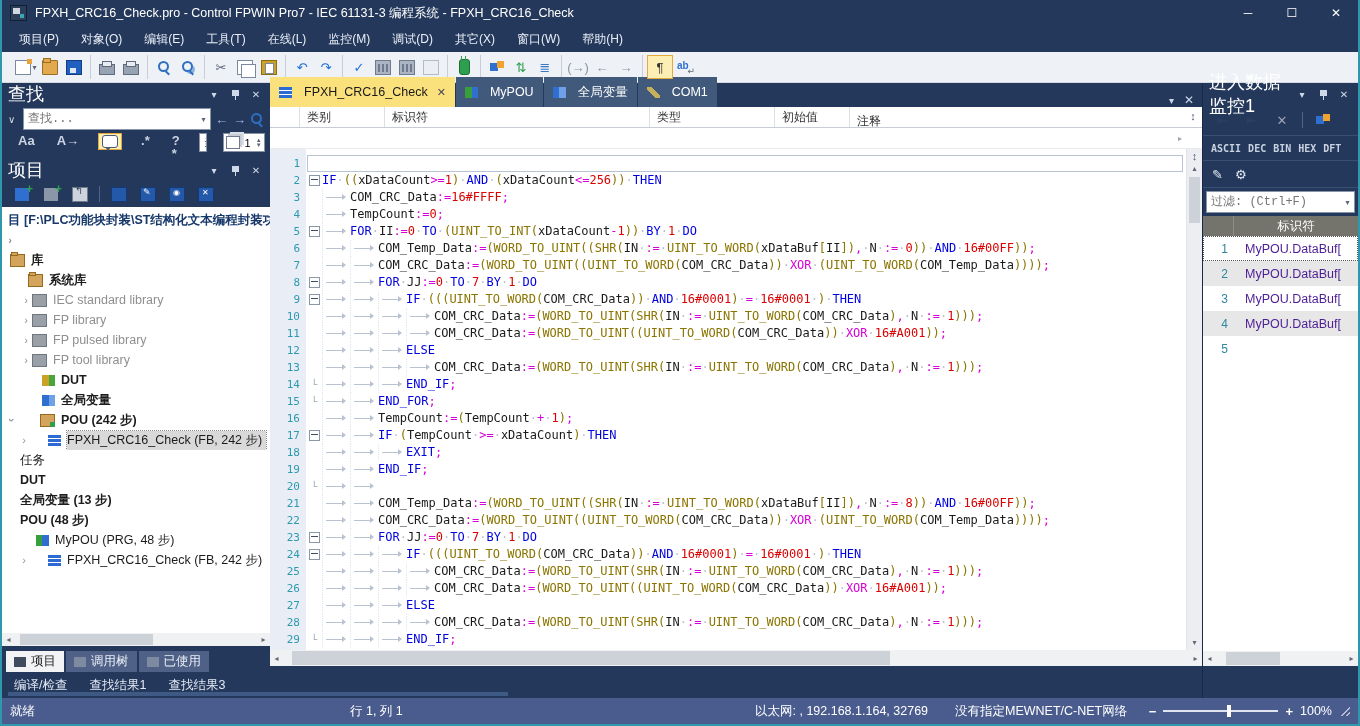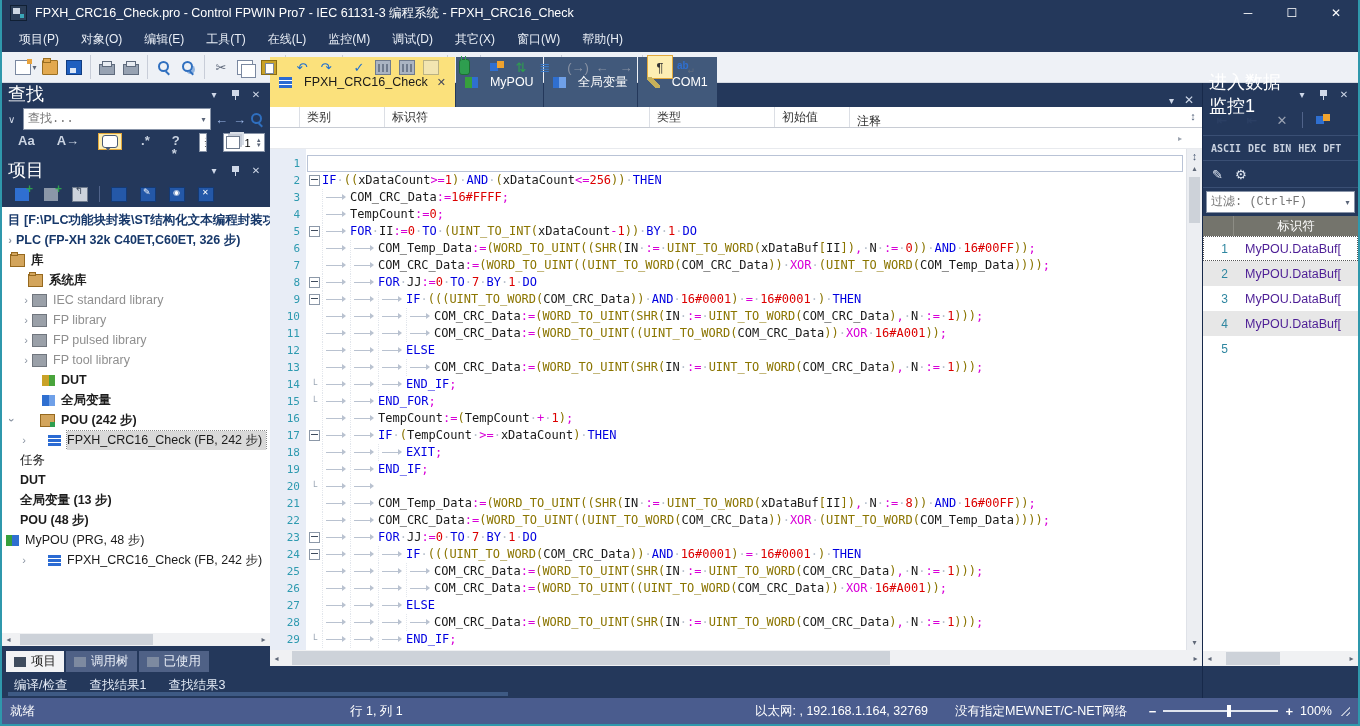--- a/index.html
+++ b/index.html
@@ -117,21 +117,21 @@
   .doc-tabs{height:24px;display:flex;align-items:flex-end;gap:2px;padding:2px 4px 0;background:var(--chrome);flex:none}
   .doc-tab{height:21px;display:flex;align-items:center;gap:5px;padding:0 8px;background:#4f6186;color:#e9eef6;font-size:12.5px}
   .doc-tab.active{background:#f2f3f5;color:#222}
   .dt-ic{width:12px;height:10px;background:#7d8aa0;flex:none}
   .doc-tab.active .dt-ic{background:#3f4c5e}
   .result-tabs{height:26px;display:flex;align-items:center;gap:22px;padding:0 12px;color:#e2e9f4;background:var(--chrome);position:relative;flex:none;font-size:12.5px}
   .rt-bar{position:absolute;left:6px;bottom:2px;width:500px;height:4px;background:#3e5a84}
   
   .center{flex:1;display:flex;flex-direction:column;min-width:0;background:#fff}
   .tabstrip{height:24px;background:var(--chrome);display:flex;align-items:flex-end;flex:none}
-  .ed-tab{height:22px;display:flex;align-items:center;gap:6px;padding:14px 9px;background:#41597b;color:#fff;margin-right:1px;font-size:12.5px;white-space:nowrap}
+  .ed-tab{height:22px;display:flex;align-items:center;gap:6px;padding:4px 9px;background:#41597b;color:#fff;margin-right:1px;font-size:12.5px;white-space:nowrap}
   .ed-tab.active{background:#fbe17c;color:#1a1a1a}
   .ed-tab .close{margin-left:3px;color:#44485a;font-size:11px}
   .strip-right{margin-left:auto;display:flex;align-items:center;color:#cfd8e8;gap:10px;padding:0 8px;font-size:10px}
   .var-header{height:20px;display:flex;background:#fff;border-bottom:1px solid #c8ccd4;position:relative;flex:none}
   .vh-cell{border-right:1px solid #dcdfe5;display:flex;align-items:center;padding:0 7px;color:#333;box-sizing:border-box;white-space:nowrap}
   .vsplit{position:absolute;right:2px;top:1px;width:14px;height:17px;color:#4a5a74;font-size:11px;text-align:center;line-height:17px}
   .var-empty{height:20px;background:#fff;border-bottom:1px solid #e8eaee;display:flex;justify-content:flex-end;align-items:center;flex:none}
   .var-empty .arr{color:#9aa2ae;font-size:8px;padding-right:20px}
   .code-wrap{flex:1;display:flex;min-height:0}
   .code{flex:1;overflow:hidden;padding-top:6px;font-family:"DejaVu Sans Mono","Liberation Mono",monospace;font-size:12px;line-height:17px;background:linear-gradient(90deg,#e8edf6 36px,#fff 36px);min-width:0}
@@ -389,21 +389,20 @@
           <span class="tb-btn">
             <span class="icon s-bboxx"></span>
           </span>
         </div>
       <div class="tree">
           <div class="tree-row bold navy" style="padding-left: 6px;">
             <span class="lbl">目 [F:\PLC功能块封装\ST结构化文本编程封装功</span>
           </div>
           <div class="tree-row bold navy" style="padding-left: 2px;">
             <span class="chev">›</span>
-            <span class="lbl">PLC (FP-XH 32k C40ET,C60ET, 326 步)</span>
           </div>
           <div class="tree-row bold" style="padding-left: 8px;">
             <span class="ticon ti-libfolder"></span>
             <span class="lbl">库</span>
           </div>
           <div class="tree-row bold" style="padding-left: 26px;">
             <span class="ticon ti-sysfolder"></span>
             <span class="lbl">系统库</span>
           </div>
           <div class="tree-row gray" style="padding-left: 18px;">
@@ -451,21 +450,21 @@
           </div>
           <div class="tree-row bold" style="padding-left: 18px;">
             <span class="lbl">DUT</span>
           </div>
           <div class="tree-row bold" style="padding-left: 18px;">
             <span class="lbl">全局变量 (13 步)</span>
           </div>
           <div class="tree-row bold" style="padding-left: 18px;">
             <span class="lbl">POU (48 步)</span>
           </div>
-          <div class="tree-row" style="padding-left: 4px;">
+          <div class="tree-row" style="padding-left: 14px; margin-left: 20px;">
             <span class="ticon ti-prg"></span>
             <span class="lbl">MyPOU (PRG, 48 步)</span>
           </div>
           <div class="tree-row" style="padding-left: 16px;">
             <span class="chev">›</span>
             <span style="width: 18px; flex: 0 0 auto;"></span>
             <span class="ticon ti-fb"></span>
             <span class="lbl">FPXH_CRC16_Check (FB, 242 步)</span>
           </div>
         </div>

